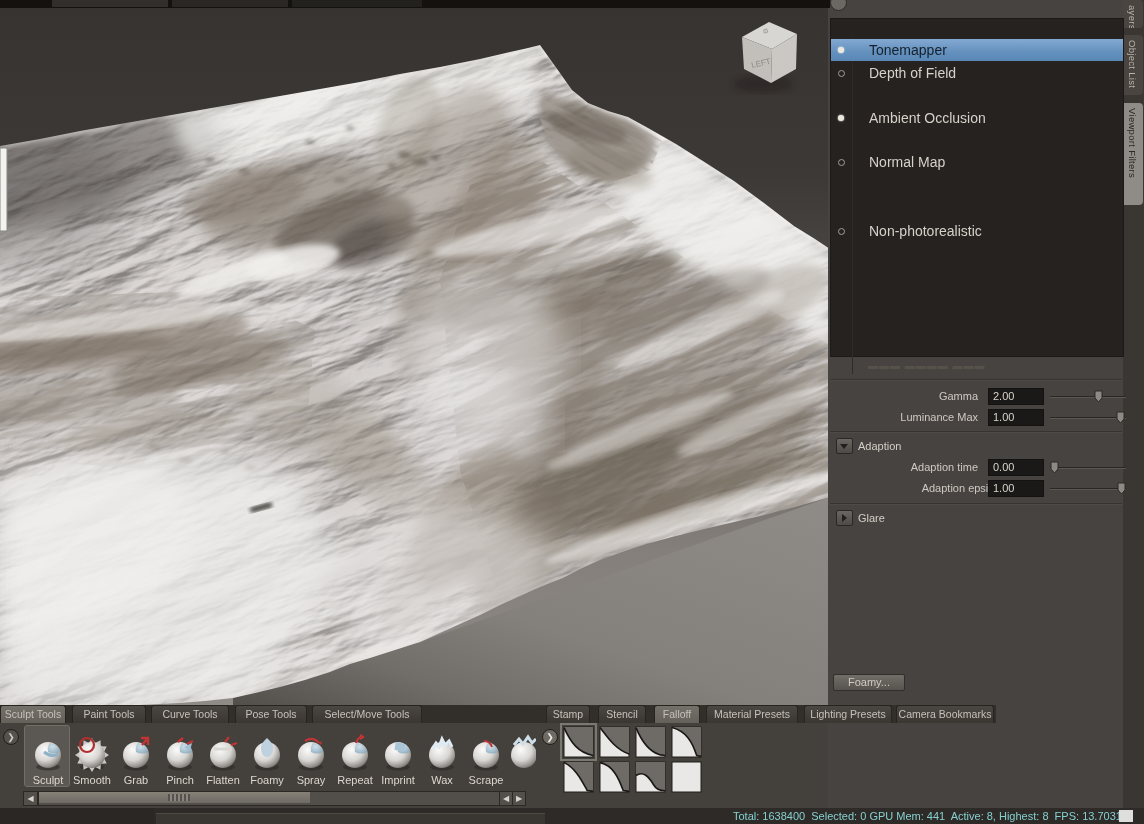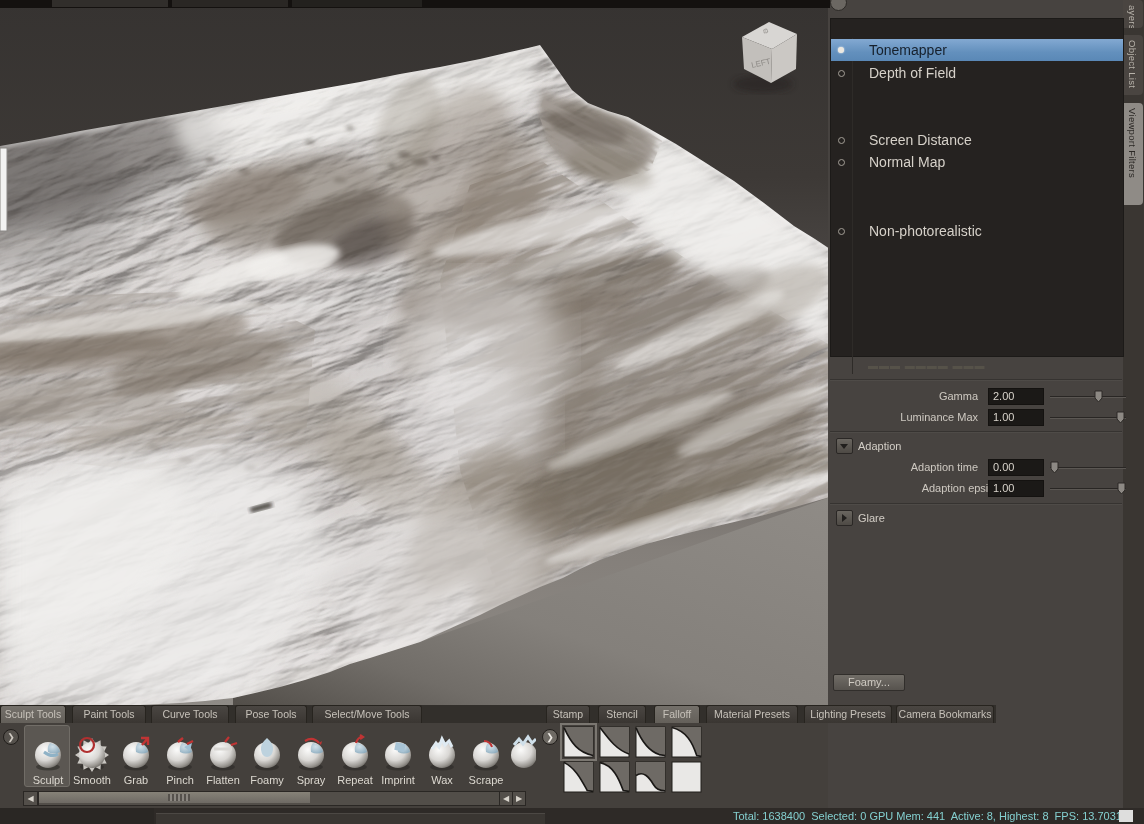--- a/index.html
+++ b/index.html
@@ -303,23 +303,23 @@
   <div id="rlist">
     <div style="position:absolute;left:21px;top:19px;width:1px;height:336px;background:#2e2b28;"></div>
     <div class="lrow" id="selrow" style="top:20px;">
           <div class="dot dotf"></div>
           <div class="lbl">Tonemapper</div>
         </div>
     <div class="lrow" style="top:43px;">
           <div class="dot dote"></div>
           <div class="lbl">Depth of Field</div>
         </div>
-    <div class="lrow" style="top:110px;">
-          <div class="dot dote"></div>
-          <div class="lbl">Screen Distance</div>
+    <div class="lrow" style="top:88px;">
+          <div class="dot dotf"></div>
+          <div class="lbl">Ambient Occlusion</div>
         </div>
     <div class="lrow" style="top:132px;">
           <div class="dot dote"></div>
           <div class="lbl">Normal Map</div>
         </div>
     <div class="lrow" style="top:155px;margin-top:46px;">
           <div class="dot dote"></div>
           <div class="lbl">Non-photorealistic</div>
         </div>
   </div>

